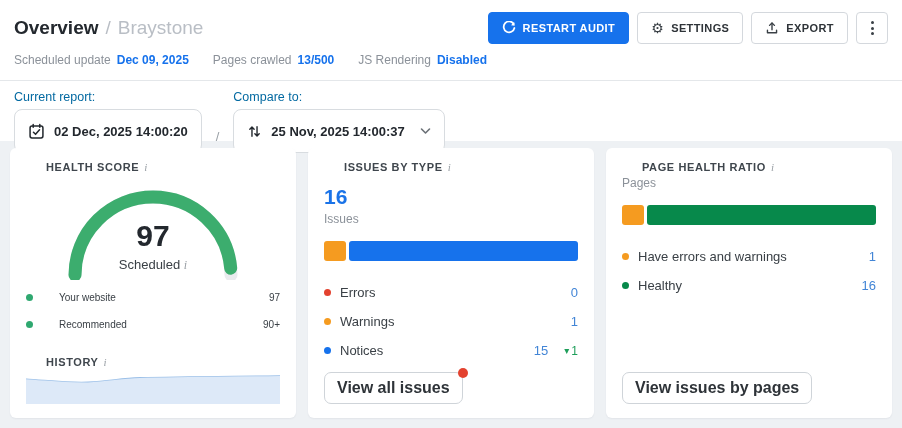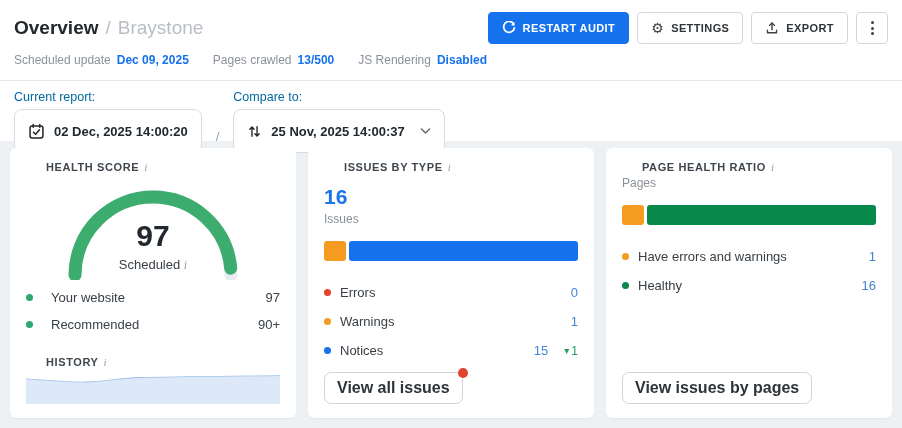--- a/index.html
+++ b/index.html
@@ -57,21 +57,21 @@
   }
   .card-title-row { display:flex; align-items:baseline; gap:5px; }
   .card-title { font-size:11px; font-weight:bold; letter-spacing:.6px; color:#3f464d;padding-left:20px; }
   .info-i { font-size:11px; font-style:italic; color:#9aa0a6; font-family:"Liberation Serif", serif; cursor:pointer; }
 
   
   .gauge-wrap { position:relative; width:190px; margin:4px auto 0 auto; height:103px; }
   .gauge-num { position:absolute; left:0; right:0; top:42px; text-align:center; font-size:30px; font-weight:bold; color:#23282e; }
   .gauge-label { position:absolute; left:0; right:0; top:80px; text-align:center; font-size:13px; color:#3a4046; }
   .gauge-label .info-i { font-size:12px; }
-  .legend-row { display:flex; align-items:center; gap:18px; height:27px; font-size:13px; color:#3a4046; }
+  .legend-row { display:flex; align-items:center; gap:26px; height:27px; font-size:10px; color:#3a4046; }
   .legend-rows { margin-top:4px; }
   .dot { width:7px; height:7px; border-radius:50%; flex:none; }
   .dot-green { background:#2fa870; }
   .dot-dkgreen { background:#07894b; }
   .dot-red { background:#e3422f; }
   .dot-orange { background:#f59b20; }
   .dot-blue { background:#1672ec; }
   .legend-val-dark { margin-left:auto; color:#3a4046; }
   .legend-val-blue { margin-left:auto; color:#4285d6; cursor:pointer; }
   .history-title-row { display:flex; align-items:baseline; gap:5px; margin-top:18px; }

